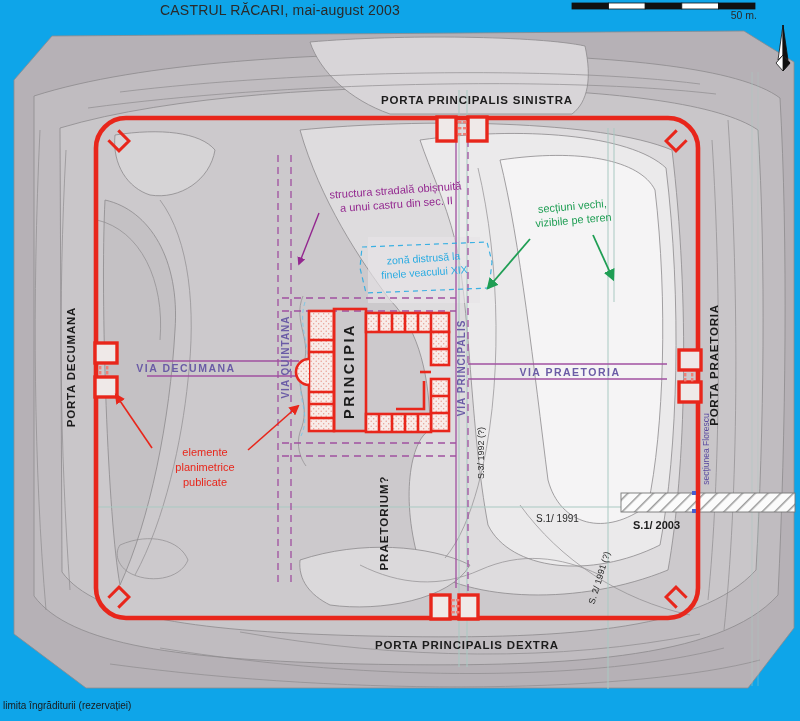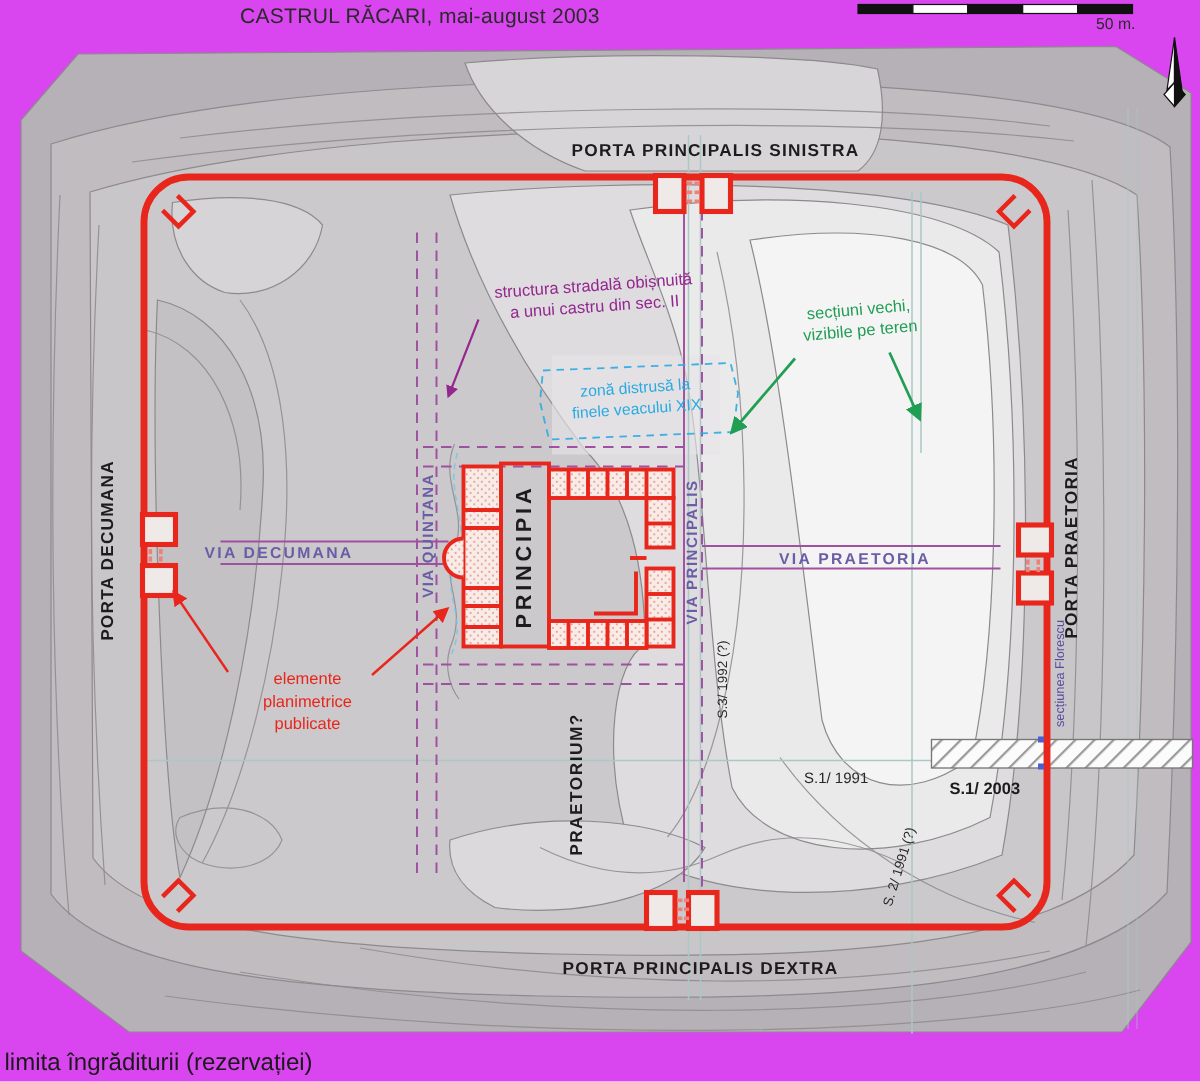--- a/index.html
+++ b/index.html
@@ -1,19 +1,19 @@
 <!DOCTYPE html>
 <html><head>
 <meta charset="utf-8">
 <style>
   html,body{margin:0;padding:0;background:#fff;}
-  .page{position:relative;width:800px;height:721px;background:#d946ef;overflow:hidden;
+  .page{position:relative;width:800px;height:721px;background:#0ea5e9;overflow:hidden;
         font-family:"Liberation Sans",sans-serif;}
   .title{position:absolute;left:160px;top:2px;font-size:14px;color:#2a2a2a;letter-spacing:.2px;}
-  .caption{position:absolute;left:3px;top:700px;font-size:16px;color:#1a1a1a;}
+  .caption{position:absolute;left:3px;top:700px;font-size:10px;color:#1a1a1a;}
   svg{position:absolute;left:0;top:0;}
   svg text{font-family:"Liberation Sans",sans-serif;}
   .lbl{font-weight:bold;fill:#1c1c1c;}
   .small{fill:#2a2a2a;}
   .roadtxt{font-weight:bold;fill:#6b5ca6;}
 </style>
 </head>
 <body>
 
 <div class="page">

